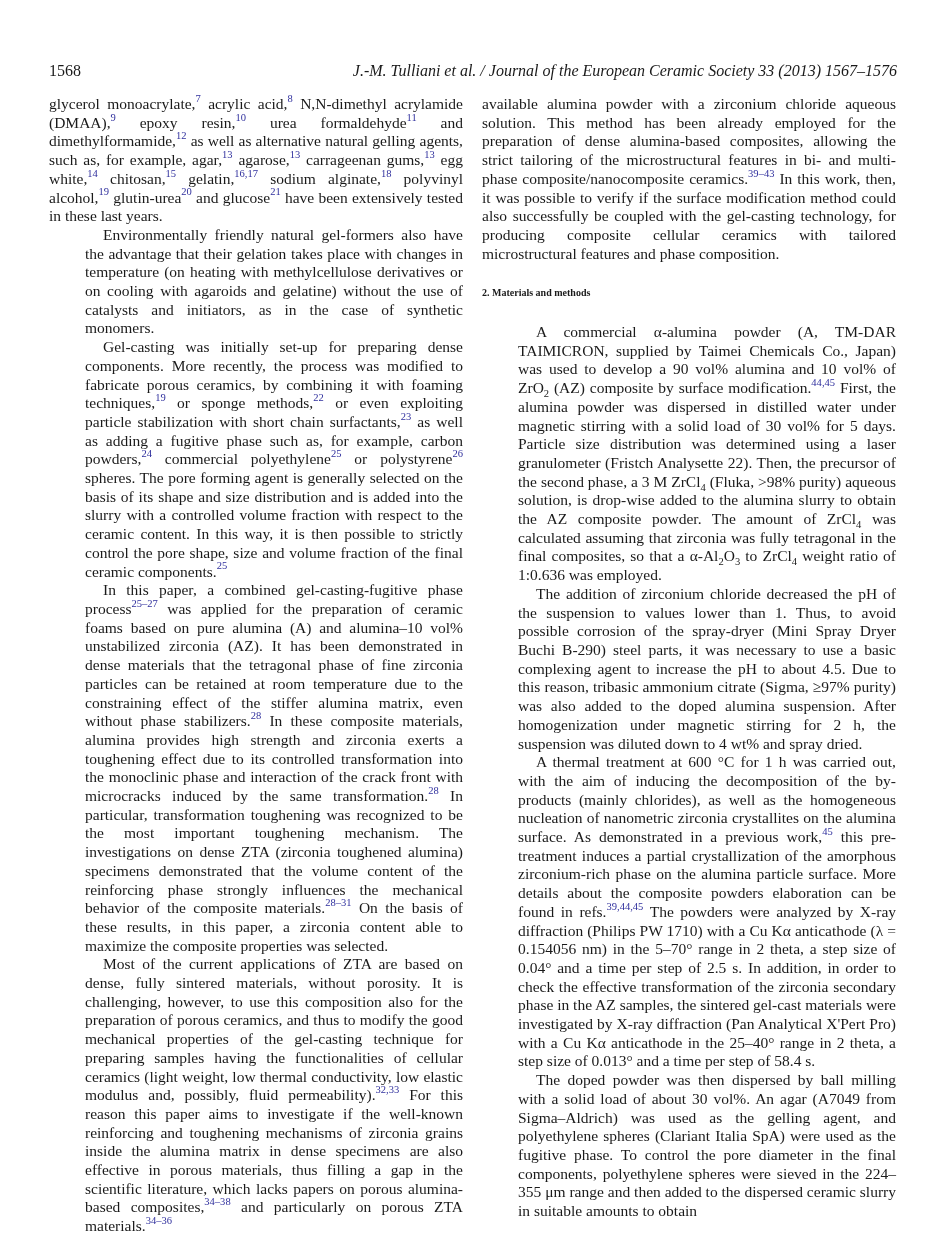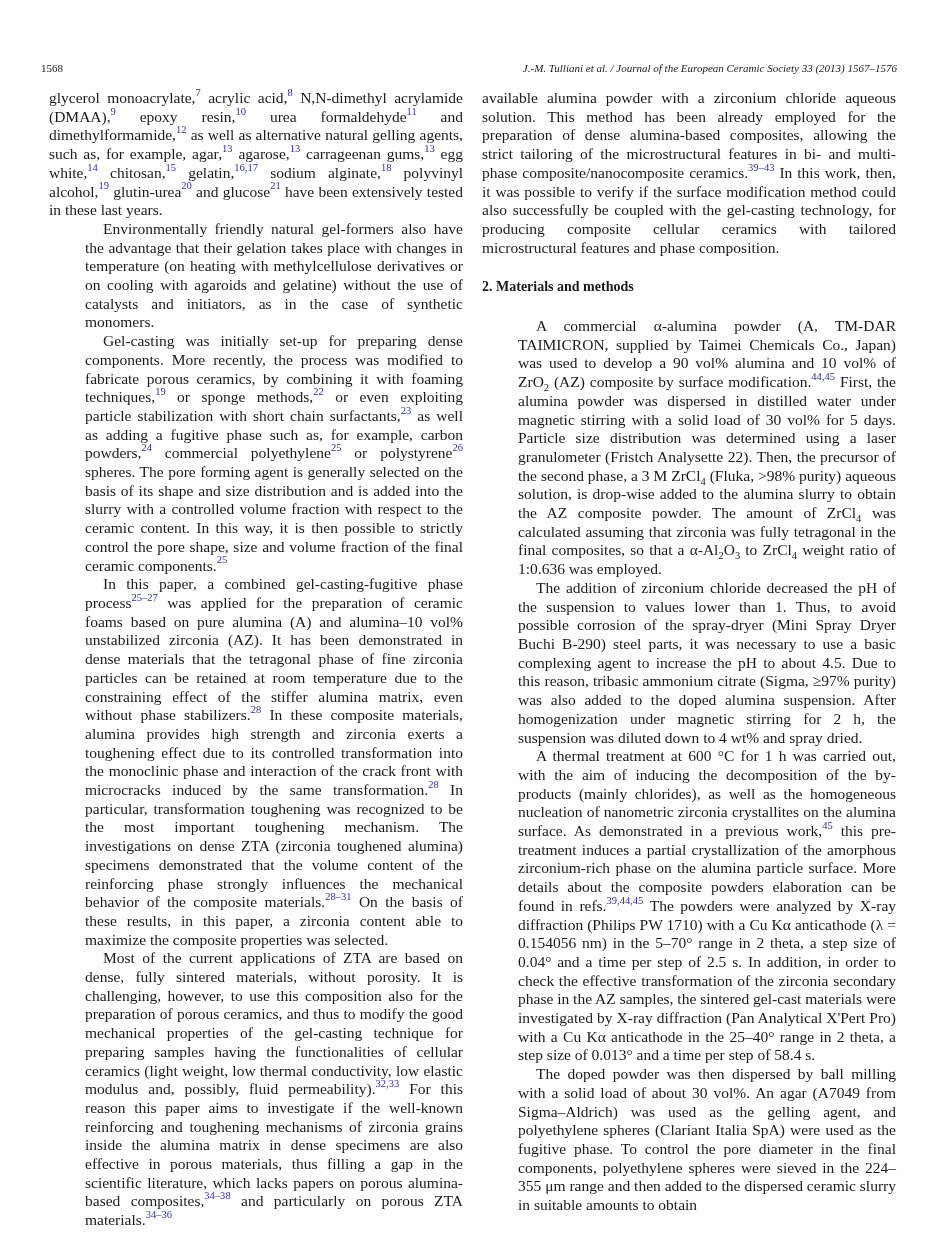--- a/index.html
+++ b/index.html
@@ -9,60 +9,60 @@
     height: 1235px;
     background: #ffffff;
     font-family: "Liberation Serif", serif;
     color: #1a1a1a;
     overflow: hidden;
     margin: 0 auto;
   }
   .page-header {
     position: absolute;
     top: 62px;
-    left: 41px;
+    left: 49px;
     right: 28px;
     height: 18px;
-    font-size: 11px;
+    font-size: 16px;
   }
   .page-number {
     position: absolute;
     left: 0;
     top: 0;
     font-style: normal;
   }
   .running-title {
     position: absolute;
     left: 0;
     right: 0;
     top: 0;
     text-align: right;
     font-style: italic;
   }
   .columns {
     position: absolute;
-    top: 89px;
+    top: 95px;
     left: 49px;
     right: 28px;
     display: flex;
     gap: 19px;
     font-family: Liberation Serif, serif;
   }
   .column {
     width: 414px;
     text-align: justify;
     font-size: 15.5px;
     line-height: 18.7px;
     hyphens: auto;
     -webkit-hyphens: auto;
   }
   .column p { margin: 0; }
   .column p.indent { text-indent: 18px; margin-left: 36px; }
   .section-heading {
-    font-size: 14px;
+    font-size: 10px;
     font-weight: bold;
     margin: 21px 0 20px 0;
     text-align: left;
     line-height: 18.7px;
   }
   sup.ref {
     color: var(--ref-color, #2f2f9d);
     font-size: 68%;
     line-height: 0;
     position: relative;

